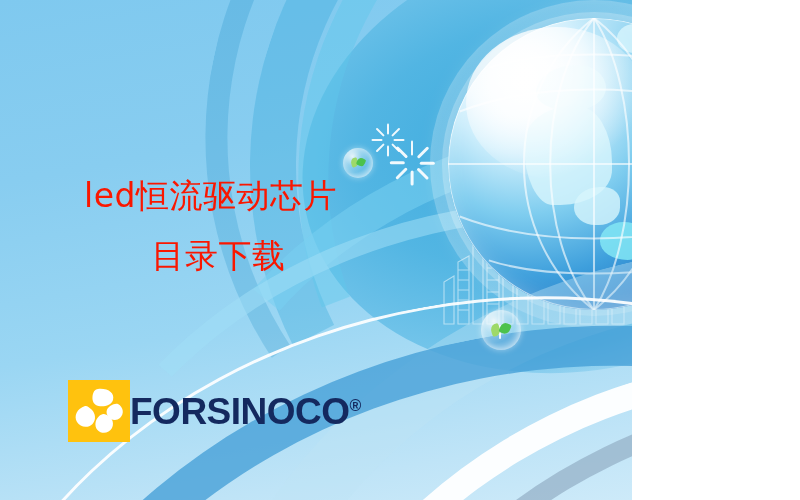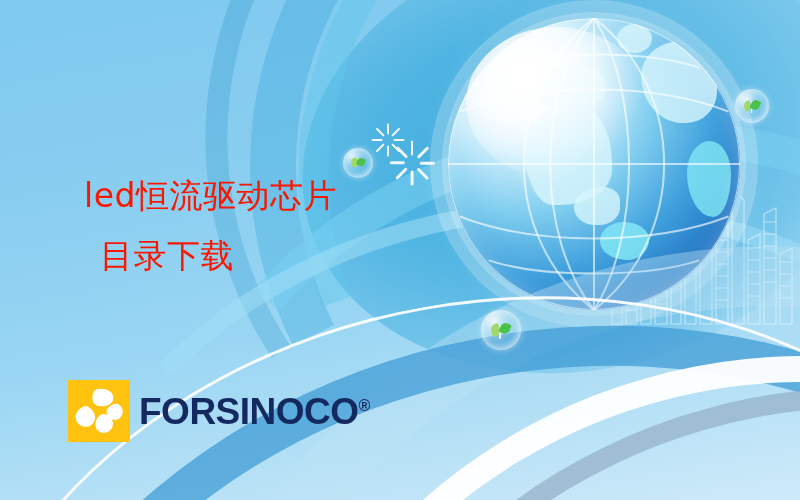--- a/index.html
+++ b/index.html
@@ -6,21 +6,21 @@
     margin: 0;
     padding: 0;
     background: #ffffff;
   }
   body {
     font-family: "Liberation Sans", sans-serif;
   }
 
   #banner {
     position: relative;
-    width: 800px;
+    width: 632px;
     height: 500px;
     overflow: hidden;
     background: linear-gradient(170deg, #7fc9ef 0%, #88cdf0 30%, #9ad6f3 60%, #bfe4f7 88%, #cdeaf9 100%);
   }
 
   
   .bg-layer { position: absolute; pointer-events: none; }
 
   .sky-deep {
     left: 300px; top: -60px; width: 560px; height: 430px;
@@ -210,29 +210,28 @@
   #headline {
     position: absolute;
     left: 84px; top: 166px;
     color: #fa1700;
     font-family: "DejaVu Sans", "Liberation Sans", sans-serif;
     font-size: 33px;
     line-height: 60px;
     letter-spacing: .5px;
     white-space: nowrap;
   }
-  #headline .line2 { padding-left: 16px; display: block; }
+  #headline .line2 { padding-left: 16px; display: block; text-align: center; }
 
   
   #logo {
     position: absolute;
     left: 68px; top: 380px;
     display: flex;
     align-items: center;
-    gap: 9px;
   }
   #logo-mark {
     position: relative;
     width: 62px; height: 62px;
     background: #ffc20e;
     flex: none;
   }
   #logo-text { display: flex; flex-direction: column; line-height: 1; }
   #logo-name {
     font-family: "Liberation Sans", sans-serif;

